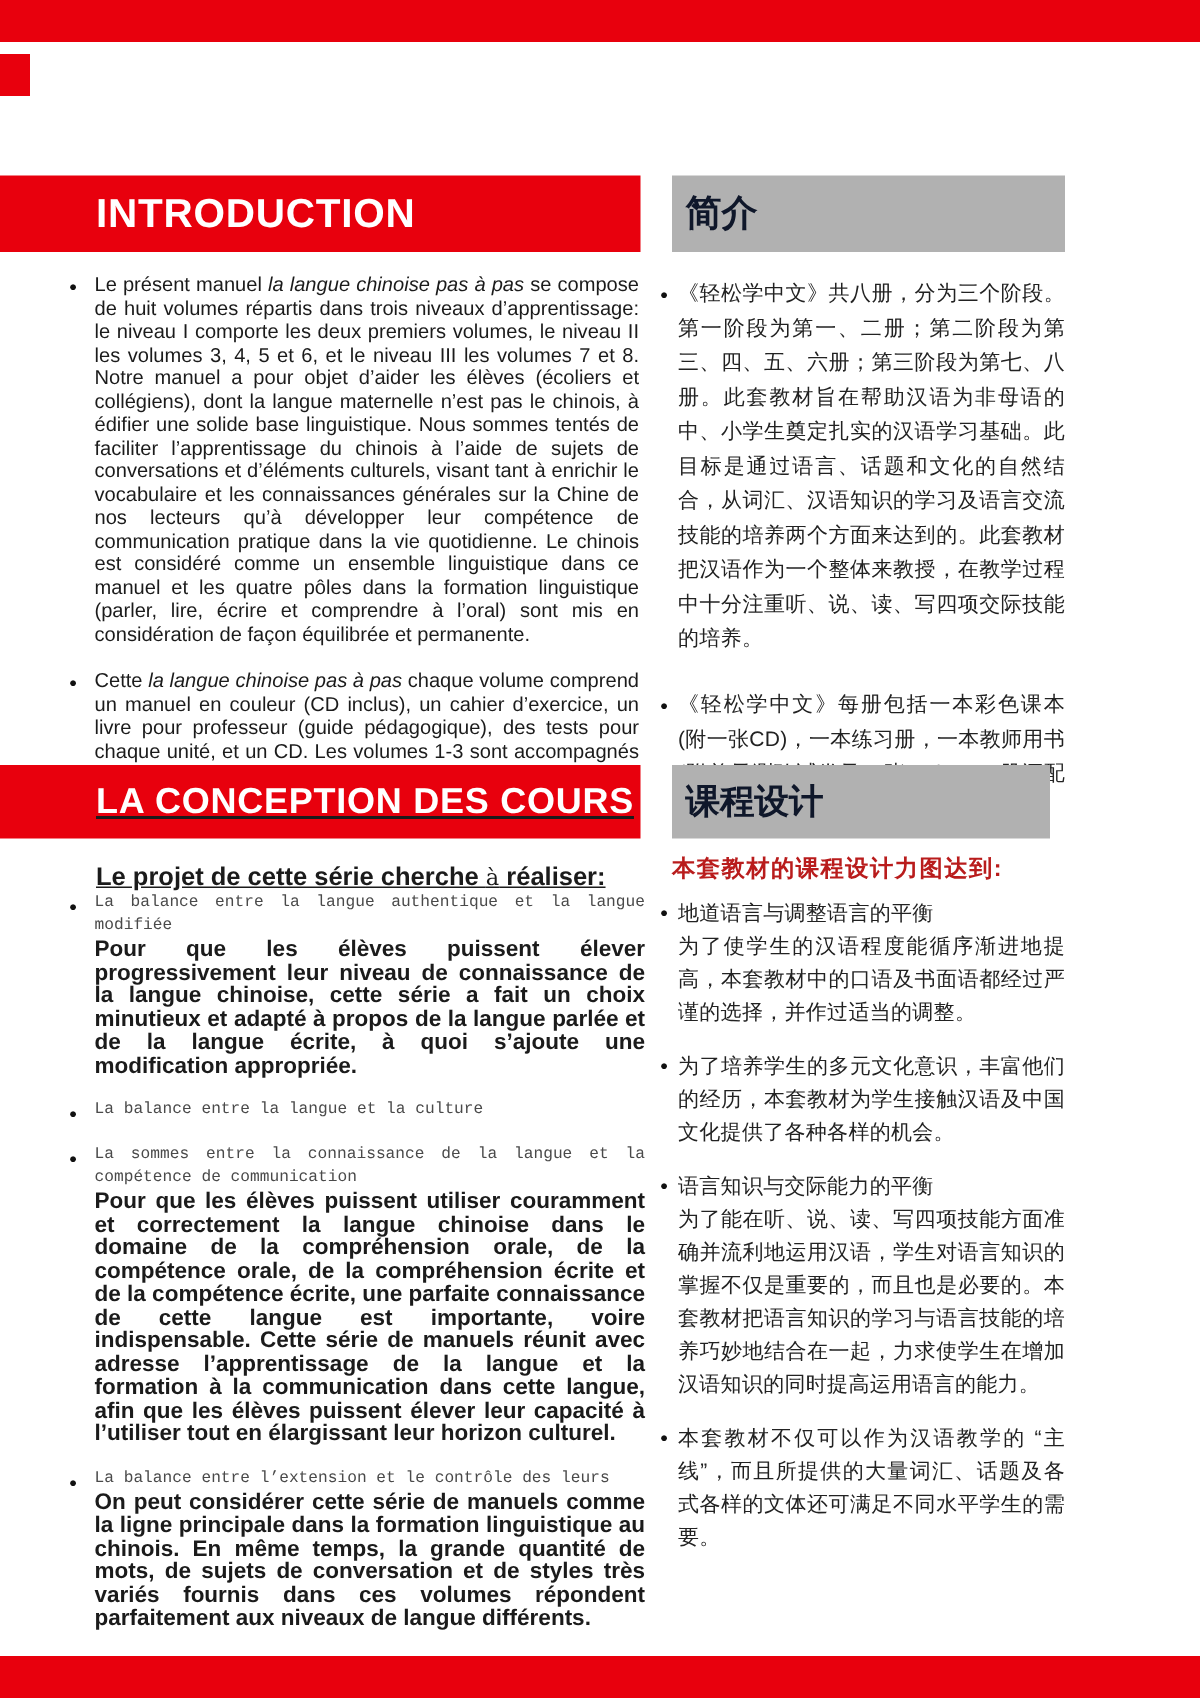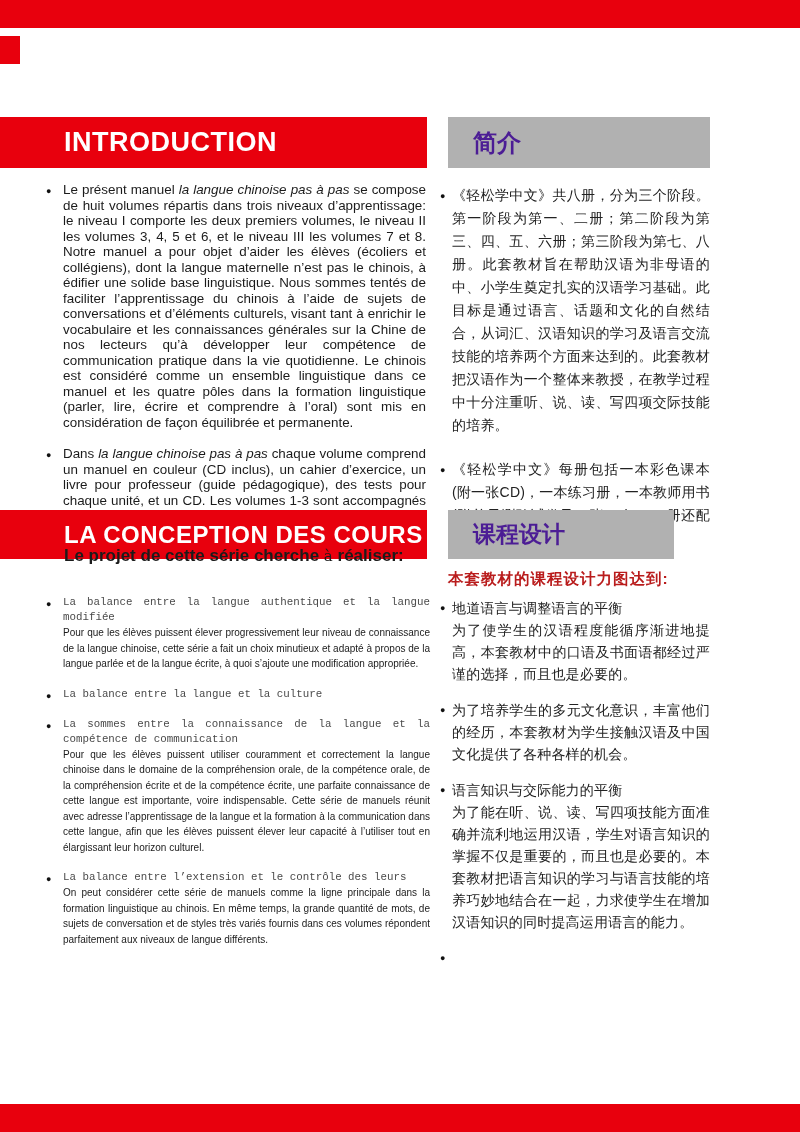--- a/index.html
+++ b/index.html
@@ -12,54 +12,54 @@
   .band { position:absolute; background:#e8000d; }
   .band-top { left:0; top:0; width:800px; height:28px; }
   .band-tab { left:0; top:36px; width:20px; height:28px; }
   .band-bottom { left:0; top:1104px; width:800px; height:28px; }
 
   .bar { position:absolute; }
   .bar-red { background:#e8000d; }
   .bar-gray { background:#b1b1b1; }
   .bar1-red { left:0; top:117px; width:427px; height:51px; }
   .bar1-gray { left:448px; top:117px; width:262px; height:51px; }
-  .bar2-red { left:0; top:510px; width:427px; height:49px; }
-  .bar2-gray { left:448px; top:510px; width:226px; height:49px; }
+  .bar2-red { left:0; top:510px; width:427px; height:49px;text-decoration:underline; }
+  .bar2-gray { left:448px; top:510px; width:252px; height:49px; }
   .bar-red span { display:block; padding-left:64px; color:#fff; font-weight:bold; letter-spacing:.5px; }
   .bar1-red span { font-size:27px; line-height:51px; }
   .bar2-red span { font-size:24px; line-height:49px; }
-  .bar-gray span { display:block; padding-left:25px; color:#4c1d95; font-weight:bold; }
+  .bar-gray span { display:block; padding-left:9px; color:#0f172a; font-weight:bold; }
   .bar1-gray span { font-size:24px; line-height:51px; }
   .bar2-gray span { font-size:23px; line-height:49px; }
 
   .fr-col1 { position:absolute; left:46px; top:182px; width:380px; }
   .fr-p { position:relative; margin:0 0 16px 0; padding-left:17px;
           font-size:13.4px; line-height:15.5px; text-align:justify; }
   .fr-p i { font-style:italic; }
 
   .zh-col1 { position:absolute; left:440px; top:184px; width:270px; }
   .zh-p { position:relative; margin:0 0 21px 0; padding-left:12px;
           font-size:14px; line-height:23px; text-align:justify;
           letter-spacing:.2px; color:#222; }
 
   .blt { position:absolute; left:0; top:0; font-size:9px; color:#111; }
   .fr-p .blt { top:2px; }
   .zh-p .blt { top:1px; }
 
-  .fr-heading { position:absolute; left:64px; top:546px; font-size:17px; font-weight:bold; }
+  .fr-heading { position:absolute; left:64px; top:575px; font-size:17px; font-weight:bold;text-decoration:underline; }
   .fr-heading .acc { font-family:"DejaVu Serif",serif; font-weight:normal; font-size:15px; }
   .zh-heading { position:absolute; left:448px; top:569px; font-size:15.5px; font-weight:bold;
                 letter-spacing:1px; color:#b91c1c; }
 
   .fr-col2 { position:absolute; left:46px; top:595px; width:384px; }
   .fr-item { position:relative; margin:0 0 15px 0; padding-left:17px; }
   .fr-item-h { font-family:"Liberation Mono","DejaVu Sans Mono",monospace;
                font-size:10.8px; line-height:15px; color:#4a4a4a; text-align:justify; }
   .fr-item .blt { top:3px; }
-  .fr-item-b { margin:0; font-size:10px; line-height:15.5px; text-align:justify; color:#1b1b1b; }
+  .fr-item-b { margin:0; font-size:15px; line-height:15.5px; text-align:justify; color:#1b1b1b;font-weight:bold; }
 
   .zh-col2 { position:absolute; left:440px; top:597px; width:270px; }
   .zh-item { position:relative; margin:0 0 14px 0; padding-left:12px;
              font-size:14px; line-height:22px; letter-spacing:.2px; color:#222; }
   .zh-item .blt { top:0; }
   .zh-item-h { }
   .zh-item-b { margin:0; text-align:justify; }
 </style>
 </head>
 <body>
@@ -75,21 +75,21 @@
   </div>
   <div class="bar bar-gray bar1-gray">
     <span>简介</span>
   </div>
 
   <div class="fr-col1">
     <p class="fr-p">
       <span class="blt">●</span><span>Le présent manuel </span><i>la langue chinoise pas à pas</i><span> se compose de huit volumes répartis dans trois niveaux d’apprentissage: le niveau I comporte les deux premiers volumes, le niveau II les volumes 3, 4, 5 et 6, et le niveau III les volumes 7 et 8. Notre manuel a pour objet d’aider les élèves (écoliers et collégiens), dont la langue maternelle n’est pas le chinois, à édifier une solide base linguistique. Nous sommes tentés de faciliter l’apprentissage du chinois à l’aide de sujets de conversations et d’éléments culturels, visant tant à enrichir le vocabulaire et les connaissances générales sur la Chine de nos lecteurs qu’à développer leur compétence de communication pratique dans la vie quotidienne. Le chinois est considéré comme un ensemble linguistique dans ce manuel et les quatre pôles dans la formation linguistique (parler, lire, écrire et comprendre à l’oral) sont mis en considération de façon équilibrée et permanente.</span>
     </p>
     <p class="fr-p">
-      <span class="blt">●</span><span>Dans </span><i>la langue chinoise pas à pas</i><span> chaque volume comprend un manuel en couleur (CD inclus), un cahier d’exercice, un livre pour professeur (guide pédagogique), des tests pour chaque unité, et un CD. Les volumes 1-3 sont accompagnés d’un paquet de cartes de vocabulaires, d’un paquet de flashcards et de posters d’enseignement.</span>
+      <span class="blt">●</span><span>Cette </span><i>la langue chinoise pas à pas</i><span> chaque volume comprend un manuel en couleur (CD inclus), un cahier d’exercice, un livre pour professeur (guide pédagogique), des tests pour chaque unité, et un CD. Les volumes 1-3 sont accompagnés d’un paquet de cartes de vocabulaires, d’un paquet de flashcards et de posters d’enseignement.</span>
     </p>
   </div>
 
   <div class="zh-col1">
     <p class="zh-p">
       <span class="blt">●</span><span>《轻松学中文》共八册，分为三个阶段。第一阶段为第一、二册；第二阶段为第三、四、五、六册；第三阶段为第七、八册。此套教材旨在帮助汉语为非母语的中、小学生奠定扎实的汉语学习基础。此目标是通过语言、话题和文化的自然结合，从词汇、汉语知识的学习及语言交流技能的培养两个方面来达到的。此套教材把汉语作为一个整体来教授，在教学过程中十分注重听、说、读、写四项交际技能的培养。</span>
     </p>
     <p class="zh-p">
       <span class="blt">●</span><span>《轻松学中文》每册包括一本彩色课本 (附一张CD)，一本练习册，一本教师用书 (附单元测验试卷及一张CD)，1-3册还配有词语卡片、图卡和教学挂图。</span>
     </p>
@@ -122,29 +122,30 @@
     <div class="fr-item">
       <div class="fr-item-h"><span class="blt">●</span><span>La balance entre l’extension et le contrôle des leurs</span></div>
       <p class="fr-item-b">On peut considérer cette série de manuels comme la ligne principale dans la formation linguistique au chinois. En même temps, la grande quantité de mots, de sujets de conversation et de styles très variés fournis dans ces volumes répondent parfaitement aux niveaux de langue différents.</p>
     </div>
   </div>
 
   <div class="zh-col2">
     <div class="zh-item">
       <span class="blt">●</span>
       <div class="zh-item-h">地道语言与调整语言的平衡</div>
-      <p class="zh-item-b">为了使学生的汉语程度能循序渐进地提高，本套教材中的口语及书面语都经过严谨的选择，而且也是必要的。</p>
+      <p class="zh-item-b">为了使学生的汉语程度能循序渐进地提高，本套教材中的口语及书面语都经过严谨的选择，并作过适当的调整。</p>
     </div>
     <div class="zh-item">
       <span class="blt">●</span>
       <p class="zh-item-b">为了培养学生的多元文化意识，丰富他们的经历，本套教材为学生接触汉语及中国文化提供了各种各样的机会。</p>
     </div>
     <div class="zh-item">
       <span class="blt">●</span>
       <div class="zh-item-h">语言知识与交际能力的平衡</div>
       <p class="zh-item-b">为了能在听、说、读、写四项技能方面准确并流利地运用汉语，学生对语言知识的掌握不仅是重要的，而且也是必要的。本套教材把语言知识的学习与语言技能的培养巧妙地结合在一起，力求使学生在增加汉语知识的同时提高运用语言的能力。</p>
     </div>
     <div class="zh-item">
       <span class="blt">●</span>
+      <p class="zh-item-b">本套教材不仅可以作为汉语教学的 “主线”，而且所提供的大量词汇、话题及各式各样的文体还可满足不同水平学生的需要。</p>
     </div>
   </div>
 
 </div>
 
 </body></html>

